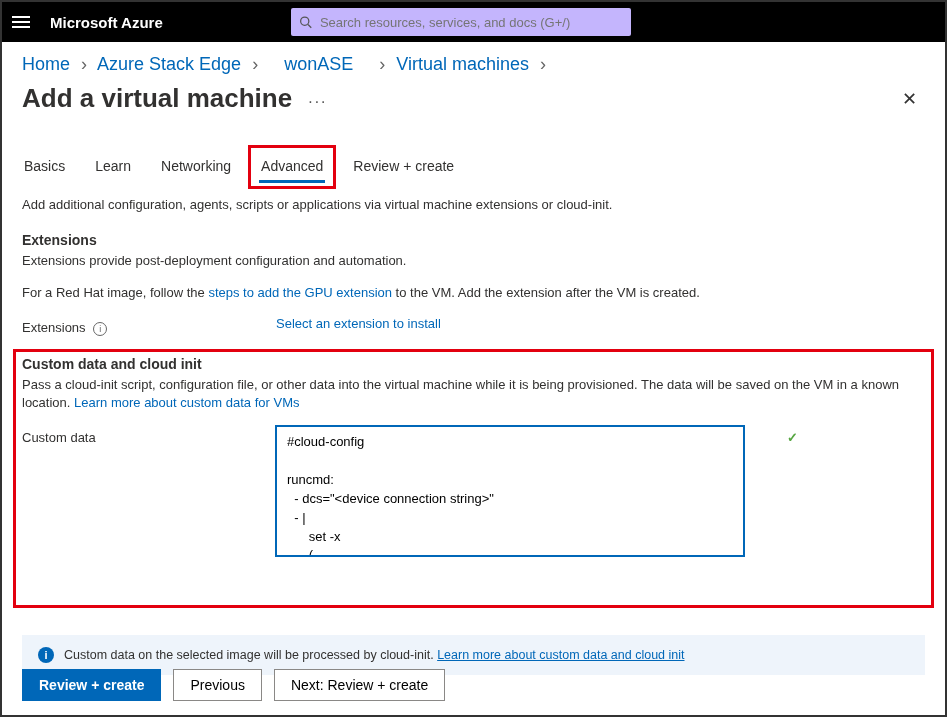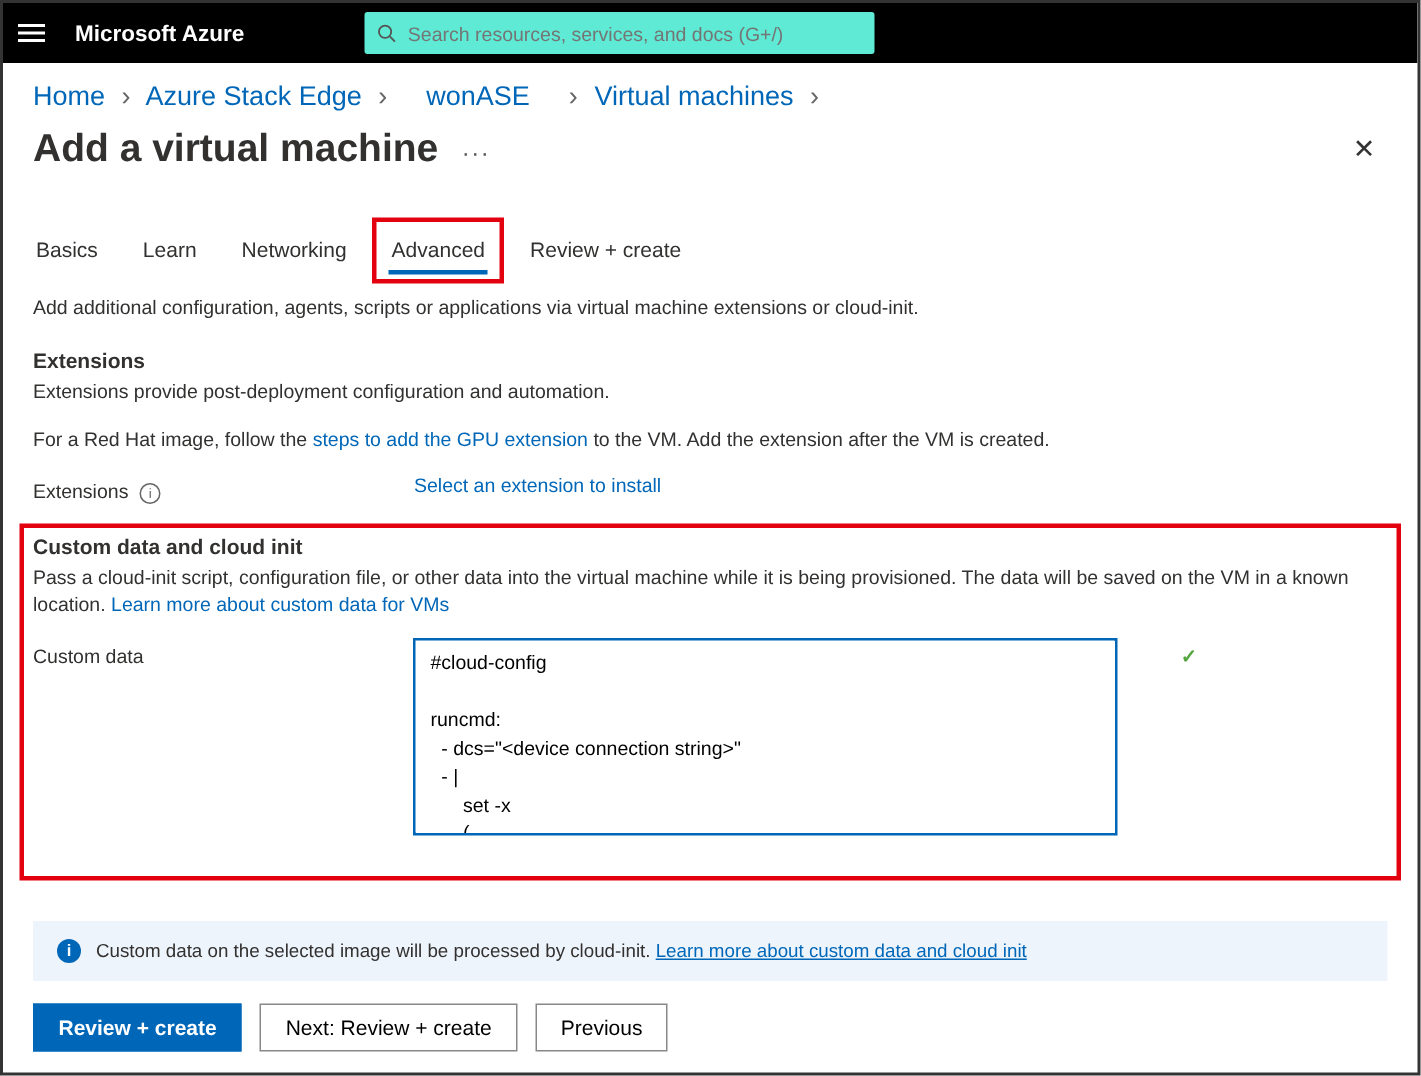--- a/index.html
+++ b/index.html
@@ -27,22 +27,22 @@
     font-size: 18px;
     cursor: pointer;
     width: 22px;
     display: flex;
     flex-direction: column;
     gap: 3px;
   }
   .hamburger span { display:block; height:2px; background:#fff; width:18px; }
   .brand { color:#fff; font-weight:600; font-size:15px; }
   .searchwrap {
-    margin-left: 64px;
-    background:#5eead4;
+    margin-left: 112px;
+    background:#c4b5fd;
     height:28px;
     width:340px;
     border-radius:2px;
     display:flex;
     align-items:center;
     padding:0 8px;
     gap:8px;
   }
   .searchwrap input {
     border:none; background:transparent; outline:none; width:100%; font-size:13px;
@@ -81,21 +81,21 @@
   .row { display:flex; align-items:flex-start; margin-bottom:16px;}
   .row label { width:254px; font-size:13px; padding-top:4px;}
   .info-icon {
     display:inline-flex; width:14px; height:14px; border:1px solid #666; border-radius:50%;
     align-items:center; justify-content:center; font-size:9px; color:#666; margin-left:4px;
     vertical-align:middle;
   }
   .red-section {
     outline:3px solid #e3000f;
     margin: 0 -6px;
-    padding: 4px 6px 9px;
+    padding: 4px 6px 30px;
   }
   .custom-textarea {
     width: 468px;
     height: 130px;
     border:1px solid #0067b8;
     outline:1px solid #0067b8;
     padding:6px 10px;
     font-family: "Segoe UI", sans-serif;
     font-size:13px;
     line-height:1.45;
@@ -219,15 +219,15 @@
   <div class="info-banner">
     <div class="info-circle">i</div>
     <div>
       <span>Custom data on the selected image will be processed by cloud-init. </span><a href="#">Learn more about custom data and cloud init</a>
     </div>
   </div>
 </div>
 
 <div class="footer">
   <button class="btn primary">Review + create</button>
+  <button class="btn">Previous</button>
   <button class="btn">Next: Review + create</button>
-  <button class="btn">Previous</button>
 </div>
 
 </body></html>

